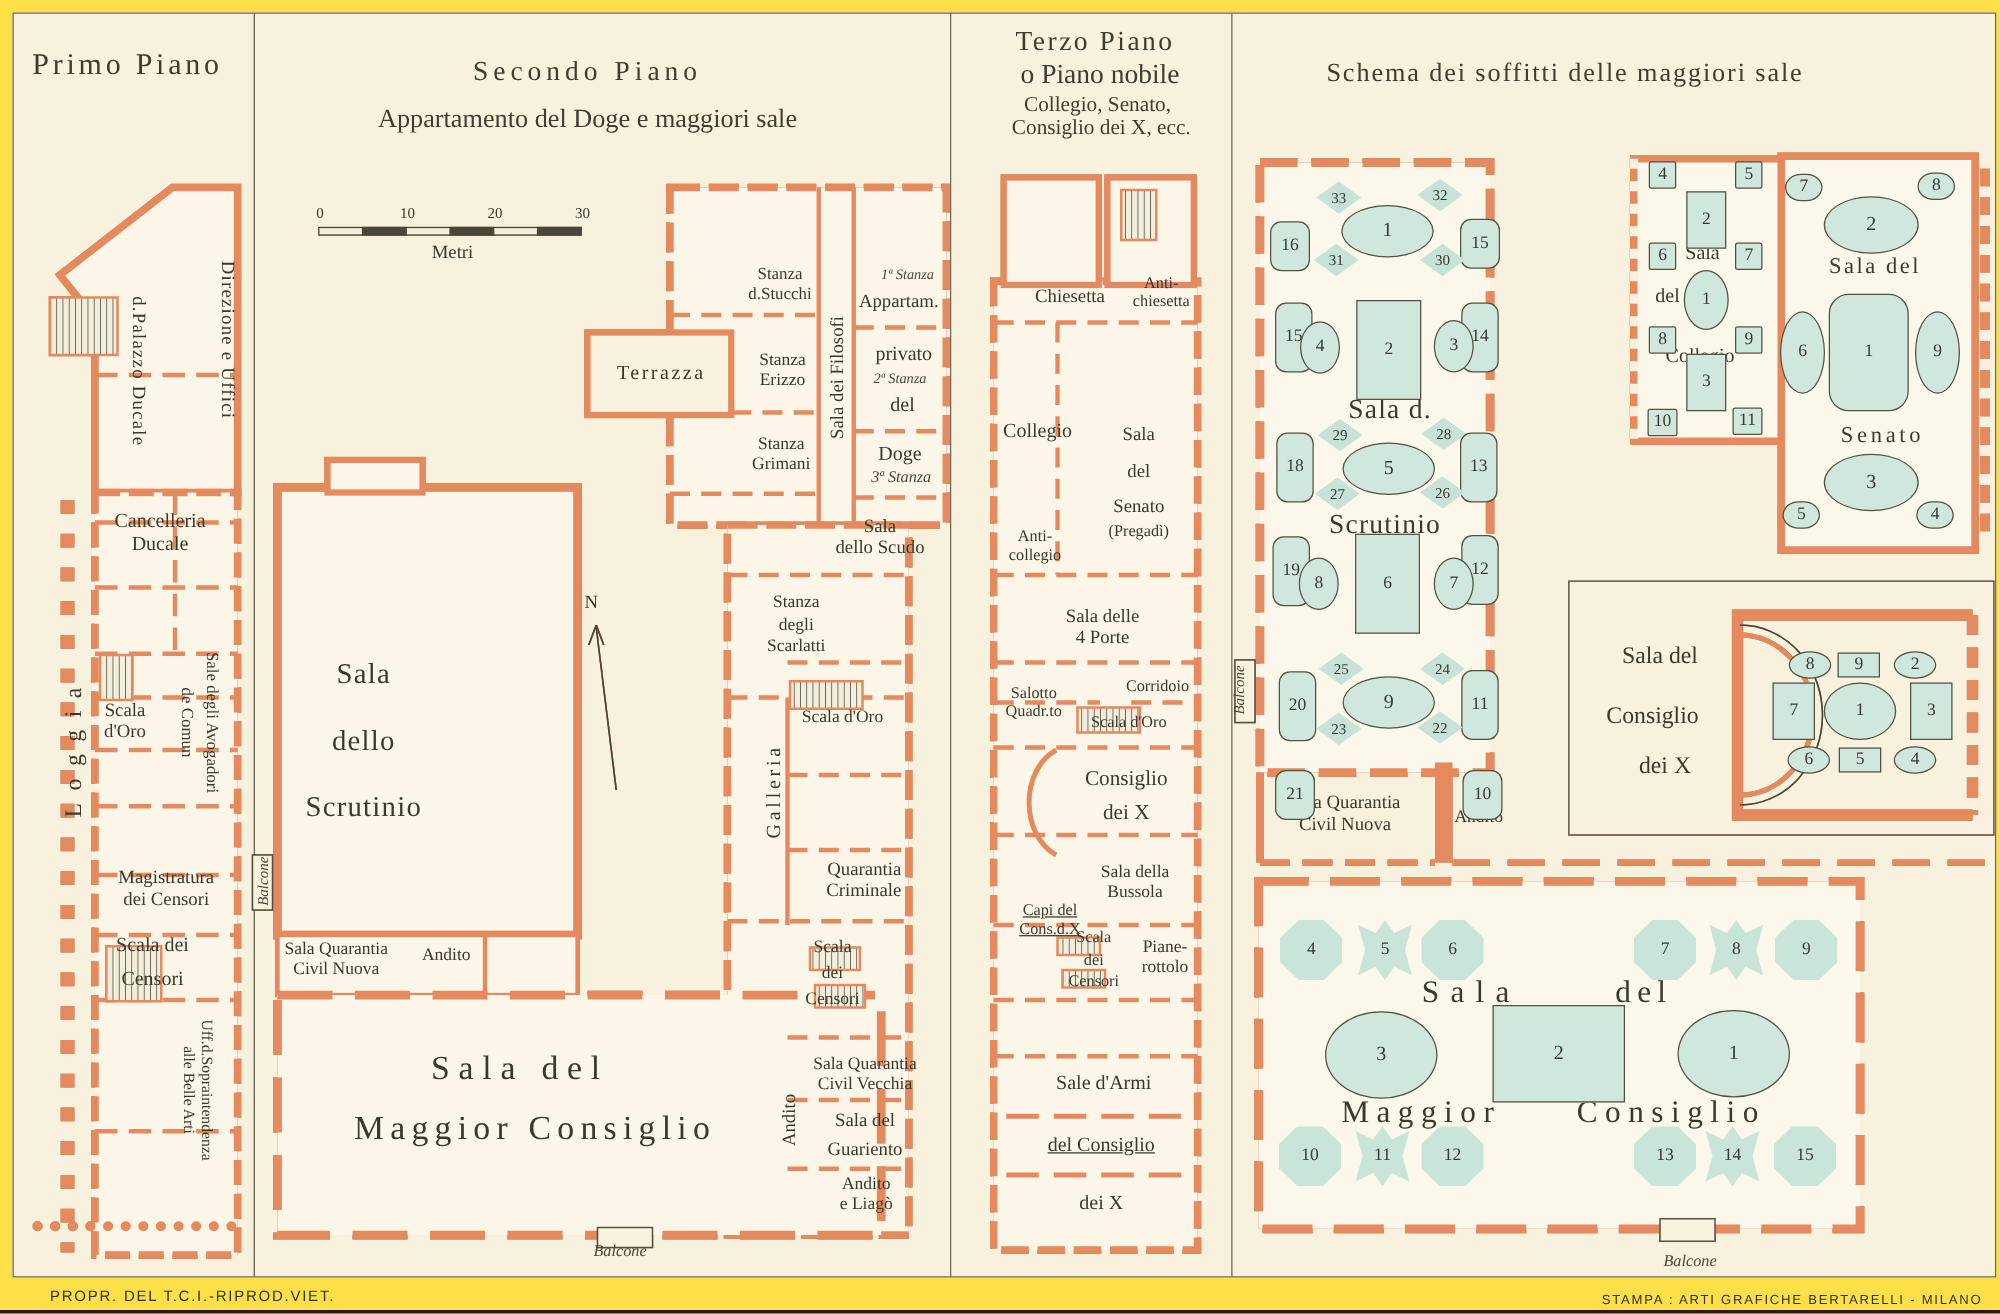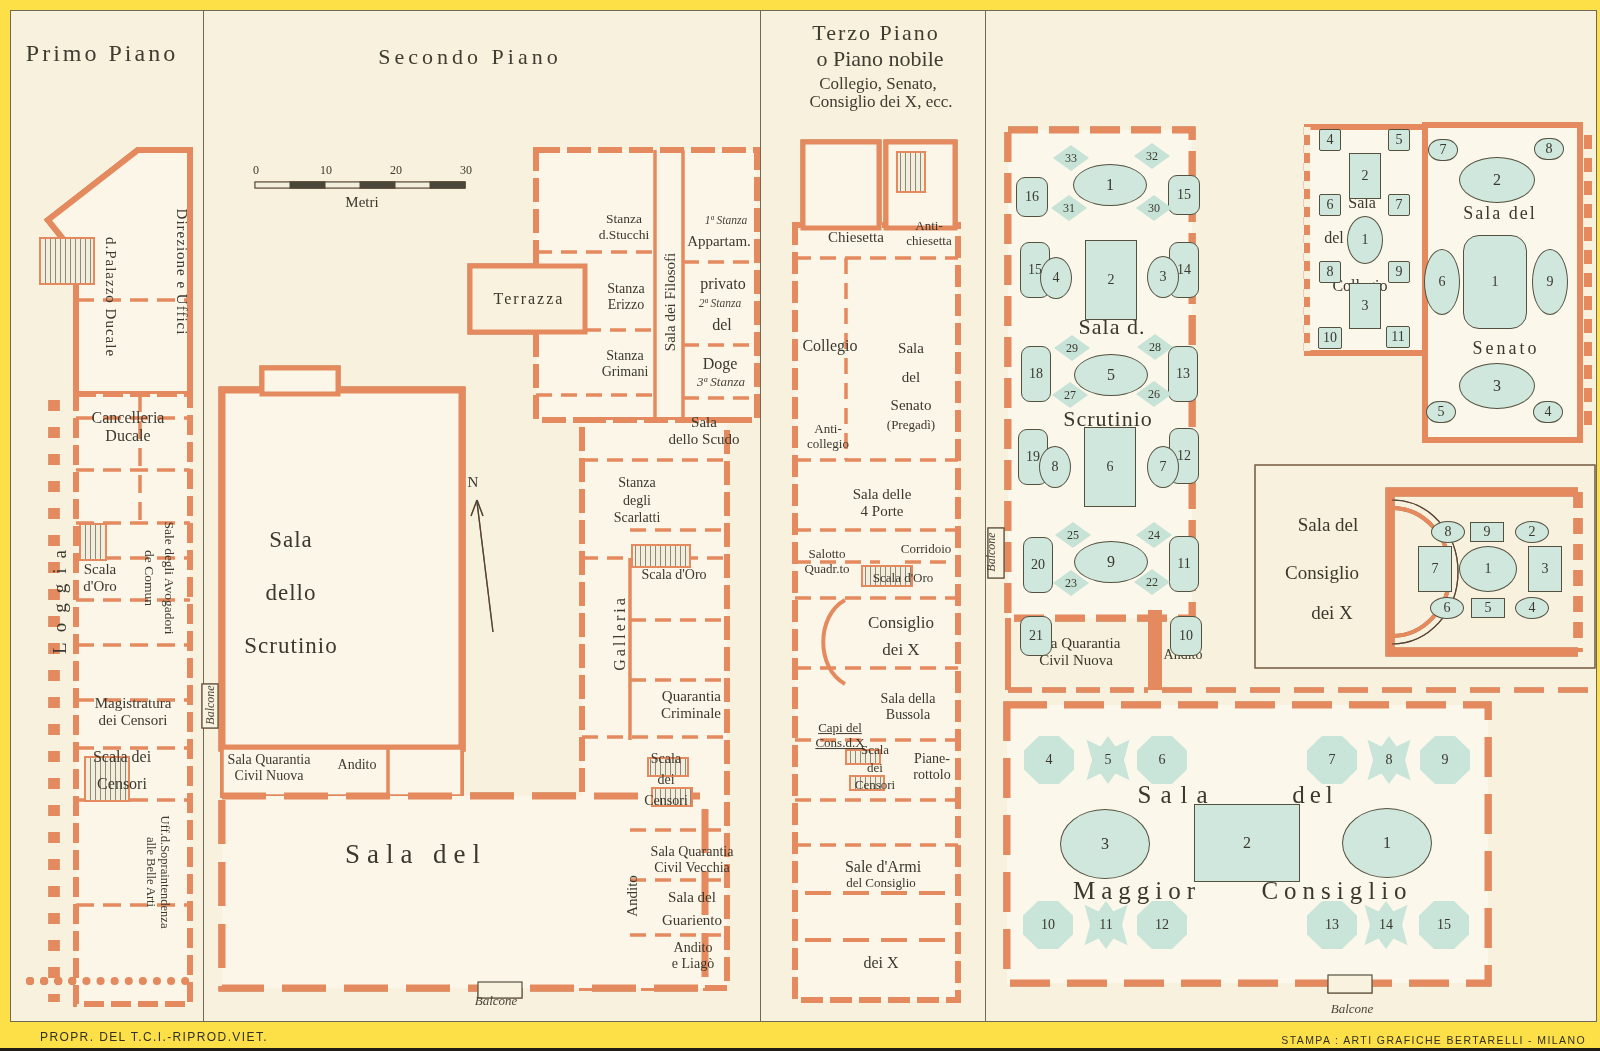--- a/index.html
+++ b/index.html
@@ -165,24 +165,26 @@
       <line x1="1578" y1="492" x2="1578" y2="652" stroke-width="9" stroke-dasharray="16 10"></line>
       <path d="M1392,500 A66,72 0 0 1 1392,644" stroke="#4a463a" stroke-width="1.2"></path>
       <path d="M1392,508 A58,64 0 0 1 1392,636" stroke-width="4"></path>
       <rect x="1007" y="705" width="481" height="278" fill="#fbf7ea" stroke-width="7" stroke-dasharray="40 17"></rect>
       <rect x="1328" y="975" width="44" height="18" fill="#f8f2df" stroke="#55503f" stroke-width="1.2"></rect>
     </g>
   </svg>
 
   <div class="title" style="left:102px;top:53px;font-size:24px;letter-spacing:3px;">Primo Piano</div>
   <div class="title" style="left:470px;top:57px;font-size:22px;letter-spacing:4px;">Secondo Piano</div>
+  <div class="title" style="left:470px;top:95px;font-size:21px;">Appartamento del Doge e maggiori sale</div>
   <div class="title" style="left:876px;top:33px;font-size:22px;letter-spacing:2px;">Terzo Piano</div>
   <div class="title" style="left:880px;top:59px;font-size:22px;">o Piano nobile</div>
   <div class="title" style="left:878px;top:84px;font-size:17px;">Collegio, Senato,</div>
   <div class="title" style="left:881px;top:102px;font-size:17px;">Consiglio dei X, ecc.</div>
+  <div class="title" style="left:1252px;top:58px;font-size:21px;letter-spacing:1.5px;">Schema dei soffitti delle maggiori sale</div>
 
   <div class="layer">
       <div class="lbl" style="left: 181px; top: 272px; font-size: 15px; letter-spacing: 1px; transform: translate(-50%, -50%) rotate(90deg);">Direzione e Uffici</div>
       <div class="lbl" style="left: 110px; top: 297px; font-size: 15px; letter-spacing: 1px; transform: translate(-50%, -50%) rotate(90deg);">d.Palazzo Ducale</div>
       <div class="lbl" style="left: 128px; top: 427px; font-size: 16px; transform: translate(-50%, -50%);">Cancelleria
 Ducale</div>
       <div class="lbl" style="left: 60px; top: 597px; font-size: 19px; letter-spacing: 10px; transform: translate(-50%, -50%) rotate(-90deg);">Loggia</div>
       <div class="lbl" style="left: 100px; top: 578px; font-size: 15px; transform: translate(-50%, -50%);">Scala
 d'Oro</div>
       <div class="lbl" style="left: 159px; top: 578px; font-size: 13.5px; line-height: 1.5; transform: translate(-50%, -50%) rotate(90deg);">Sale degli Avogadori
@@ -235,20 +237,21 @@
       <div class="lbl" style="left: 633px; top: 896px; font-size: 15px; transform: translate(-50%, -50%) rotate(-90deg);">Andito</div>
       <div class="lbl" style="left: 693px; top: 956px; font-size: 14px; transform: translate(-50%, -50%);">Andito
 e Liagò</div>
       <div class="lbl" style="left: 291px; top: 593px; font-size: 23px; letter-spacing: 1px; line-height: 2.3; transform: translate(-50%, -50%);">Sala
 dello
 Scrutinio</div>
       <div class="lbl" style="left: 269px; top: 768px; font-size: 14px; transform: translate(-50%, -50%);">Sala Quarantia
 Civil Nuova</div>
       <div class="lbl" style="left: 357px; top: 765px; font-size: 14px; transform: translate(-50%, -50%);">Andito</div>
       <div class="lbl" style="left: 416px; top: 855px; font-size: 27px; letter-spacing: 7px; transform: translate(-50%, -50%);">Sala del</div>
+      <div class="lbl" style="left: 428px; top: 903px; font-size: 27px; letter-spacing: 5px; transform: translate(-50%, -50%);">Maggior Consiglio</div>
       <div class="lbl it" style="left: 496px; top: 1001px; font-size: 13px; transform: translate(-50%, -50%);">Balcone</div>
       <div class="lbl it" style="left: 211px; top: 705px; font-size: 12px; transform: translate(-50%, -50%) rotate(-90deg);">Balcone</div>
     </div>
   <div class="layer">
       <div class="lbl" style="left: 856px; top: 238px; font-size: 15px; transform: translate(-50%, -50%);">Chiesetta</div>
       <div class="lbl" style="left: 929px; top: 234px; font-size: 13px; transform: translate(-50%, -50%);">Anti-
 chiesetta</div>
       <div class="lbl" style="left: 830px; top: 346px; font-size: 16px; transform: translate(-50%, -50%);">Collegio</div>
       <div class="lbl" style="left: 911px; top: 377px; font-size: 15px; line-height: 1.9; transform: translate(-50%, -50%);">Sala
 del
@@ -267,21 +270,21 @@
       <div class="lbl" style="left: 840px; top: 736px; font-size: 13px; transform: translate(-50%, -50%); text-decoration: underline;">Capi del
 Cons.d.X</div>
       <div class="lbl" style="left: 908px; top: 707px; font-size: 14px; transform: translate(-50%, -50%);">Sala della
 Bussola</div>
       <div class="lbl" style="left: 875px; top: 767px; font-size: 13px; line-height: 1.35; transform: translate(-50%, -50%);">Scala
 dei
 Censori</div>
       <div class="lbl" style="left: 932px; top: 767px; font-size: 14px; transform: translate(-50%, -50%);">Piane-
 rottolo</div>
       <div class="lbl" style="left: 883px; top: 867px; font-size: 16px; transform: translate(-50%, -50%);">Sale d'Armi</div>
-      <div class="lbl" style="left: 881px; top: 883px; font-size: 13px; transform: translate(-50%, -50%);">del Consiglio</div>
+      <div class="lbl" style="left: 881px; top: 917px; font-size: 16px; transform: translate(-50%, -50%); text-decoration: underline;">del Consiglio</div>
       <div class="lbl" style="left: 881px; top: 963px; font-size: 16px; transform: translate(-50%, -50%);">dei X</div>
     </div>
   <div class="layer">
       <div class="lbl" style="left: 1112px; top: 327px; font-size: 22px; letter-spacing: 1px; transform: translate(-50%, -50%);">Sala d.</div>
       <div class="lbl" style="left: 1108px; top: 419px; font-size: 22px; letter-spacing: 1px; transform: translate(-50%, -50%);">Scrutinio</div>
       <div class="lbl" style="left: 1362px; top: 203px; font-size: 16px; transform: translate(-50%, -50%);">Sala</div>
       <div class="lbl" style="left: 1334px; top: 238px; font-size: 16px; transform: translate(-50%, -50%);">del</div>
       <div class="lbl" style="left: 1360px; top: 286px; font-size: 16px; transform: translate(-50%, -50%);">Collegio</div>
       <div class="lbl" style="left: 1500px; top: 213px; font-size: 18px; letter-spacing: 2px; transform: translate(-50%, -50%);">Sala del</div>
       <div class="lbl" style="left: 1506px; top: 348px; font-size: 18px; letter-spacing: 3px; transform: translate(-50%, -50%);">Senato</div>

